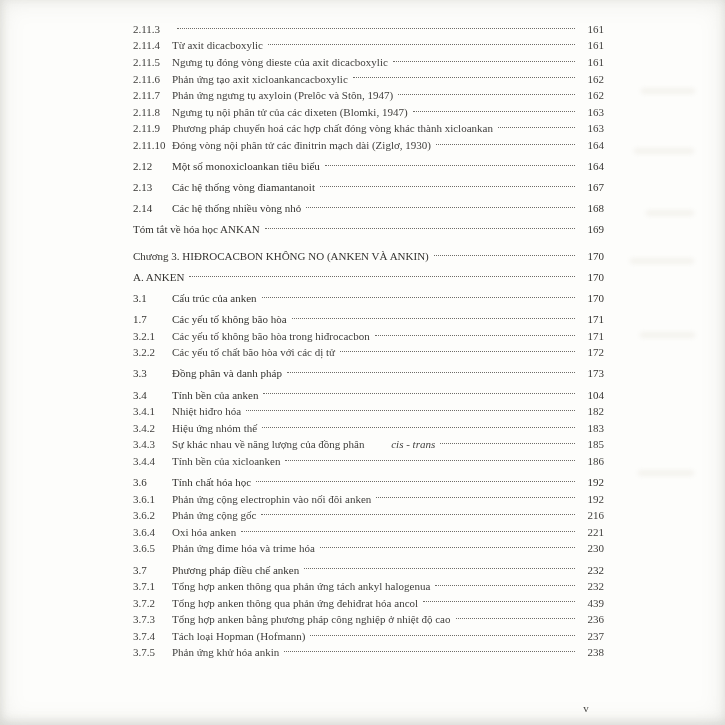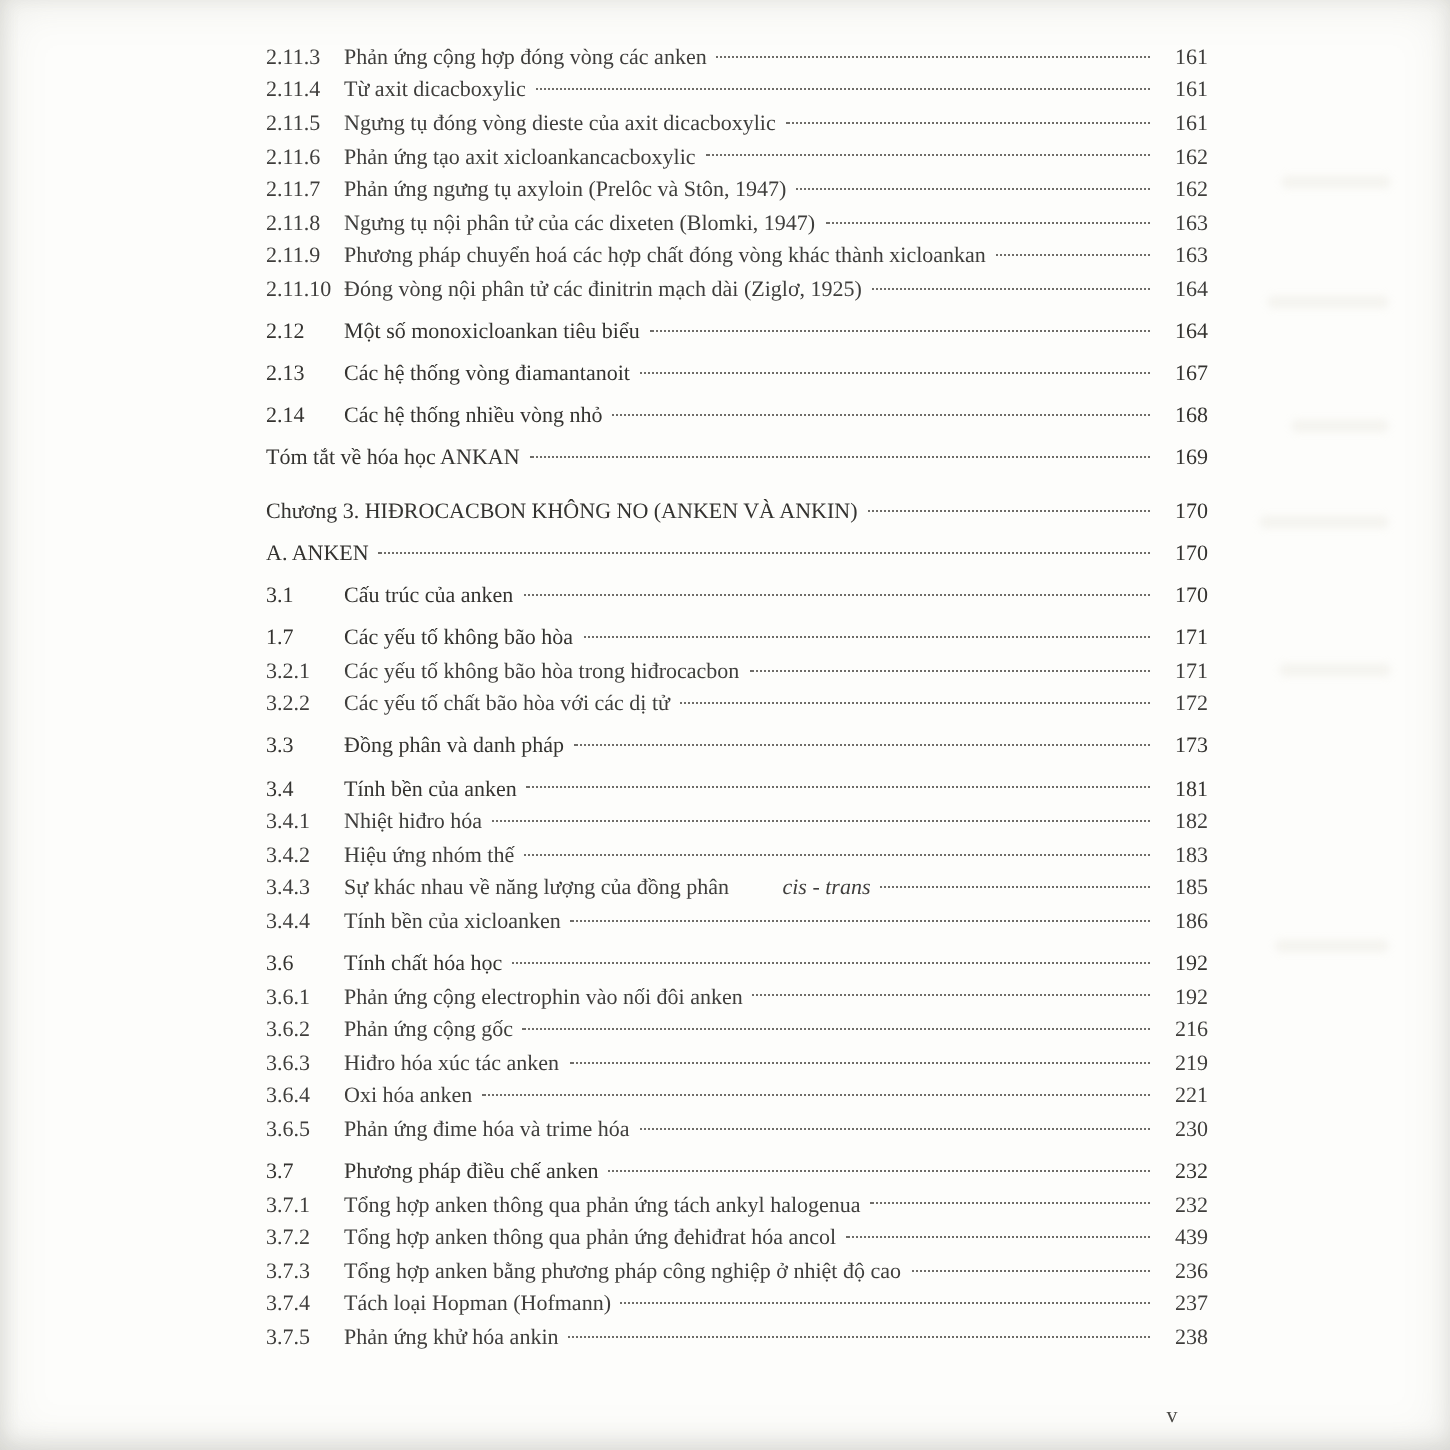--- a/index.html
+++ b/index.html
@@ -58,21 +58,20 @@
   <div class="smudge s1"></div>
   <div class="smudge s2"></div>
   <div class="smudge s3"></div>
   <div class="smudge s4"></div>
   <div class="smudge s5"></div>
   <div class="smudge s6"></div>
 
   <div class="toc">
       <div class="row sub">
         <span class="num">2.11.3</span>
-        <span class="label">Phản ứng cộng hợp đóng vòng các anken</span>
         <span class="leader"></span>
         <span class="page">161</span>
       </div>
       <div class="row sub">
         <span class="num">2.11.4</span>
         <span class="label">Từ axit dicacboxylic</span>
         <span class="leader"></span>
         <span class="page">161</span>
       </div>
       <div class="row sub">
@@ -100,21 +99,21 @@
         <span class="page">163</span>
       </div>
       <div class="row sub">
         <span class="num">2.11.9</span>
         <span class="label">Phương pháp chuyển hoá các hợp chất đóng vòng khác thành xicloankan</span>
         <span class="leader"></span>
         <span class="page">163</span>
       </div>
       <div class="row sub">
         <span class="num">2.11.10</span>
-        <span class="label">Đóng vòng nội phân tử các đinitrin mạch dài (Ziglơ, 1925)</span>
+        <span class="label">Đóng vòng nội phân tử các đinitrin mạch dài (Ziglơ, 1930)</span>
         <span class="leader"></span>
         <span class="page">164</span>
       </div>
       <div class="row section">
         <span class="num">2.12</span>
         <span class="label">Một số monoxicloankan tiêu biểu</span>
         <span class="leader"></span>
         <span class="page">164</span>
       </div>
       <div class="row section">
@@ -171,21 +170,21 @@
       <div class="row section">
         <span class="num">3.3</span>
         <span class="label">Đồng phân và danh pháp</span>
         <span class="leader"></span>
         <span class="page">173</span>
       </div>
       <div class="row section">
         <span class="num">3.4</span>
         <span class="label">Tính bền của anken</span>
         <span class="leader"></span>
-        <span class="page">181</span>
+        <span class="page">104</span>
       </div>
       <div class="row sub">
         <span class="num">3.4.1</span>
         <span class="label">Nhiệt hiđro hóa</span>
         <span class="leader"></span>
         <span class="page">182</span>
       </div>
       <div class="row sub">
         <span class="num">3.4.2</span>
         <span class="label">Hiệu ứng nhóm thế</span>
@@ -216,26 +215,20 @@
         <span class="leader"></span>
         <span class="page">192</span>
       </div>
       <div class="row sub">
         <span class="num">3.6.2</span>
         <span class="label">Phản ứng cộng gốc</span>
         <span class="leader"></span>
         <span class="page">216</span>
       </div>
       <div class="row sub">
-        <span class="num">3.6.3</span>
-        <span class="label">Hiđro hóa xúc tác anken</span>
-        <span class="leader"></span>
-        <span class="page">219</span>
-      </div>
-      <div class="row sub">
         <span class="num">3.6.4</span>
         <span class="label">Oxi hóa anken</span>
         <span class="leader"></span>
         <span class="page">221</span>
       </div>
       <div class="row sub">
         <span class="num">3.6.5</span>
         <span class="label">Phản ứng đime hóa và trime hóa</span>
         <span class="leader"></span>
         <span class="page">230</span>

